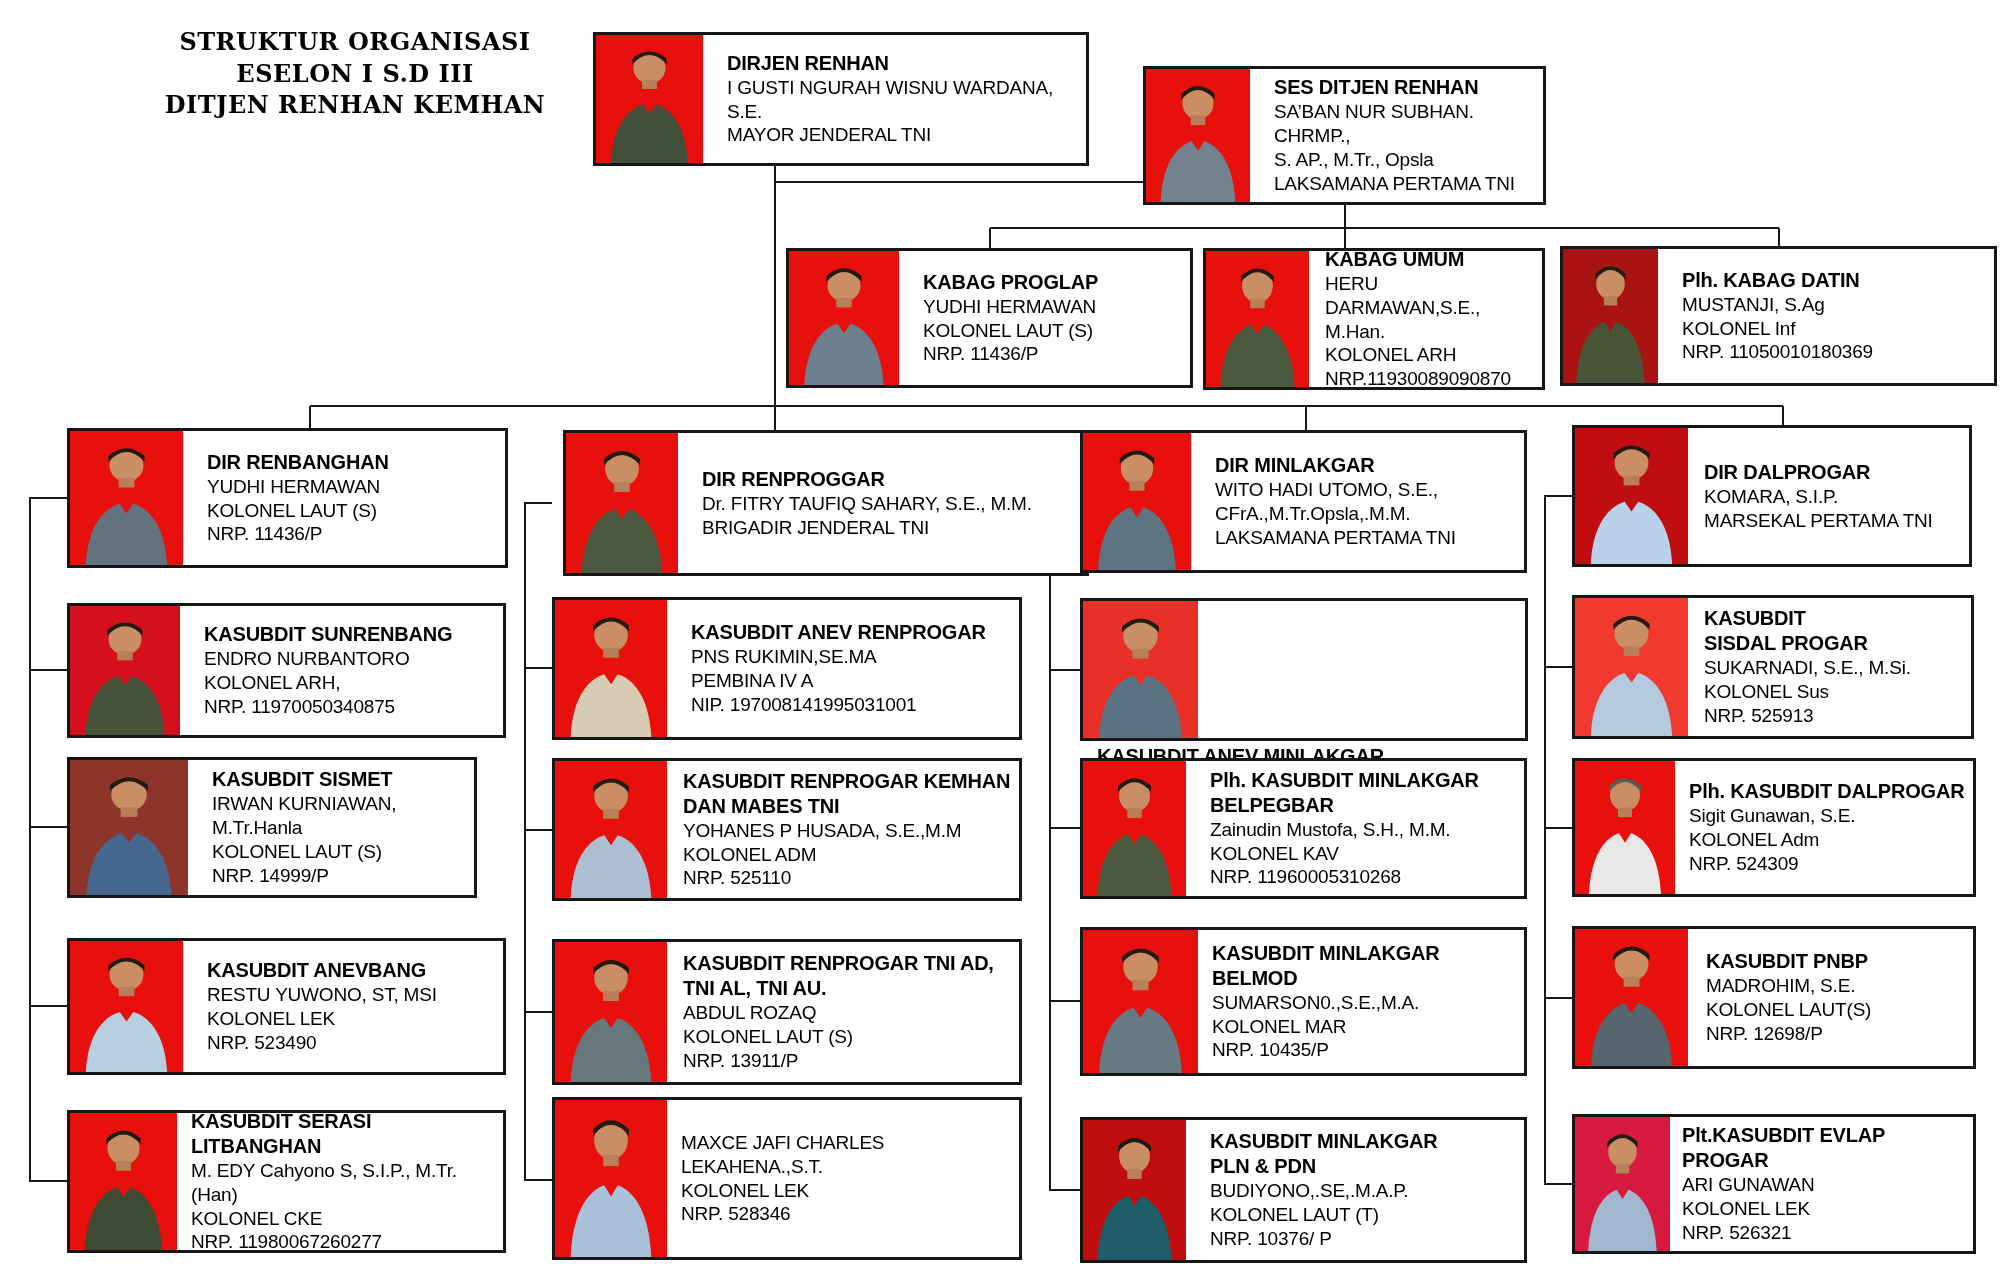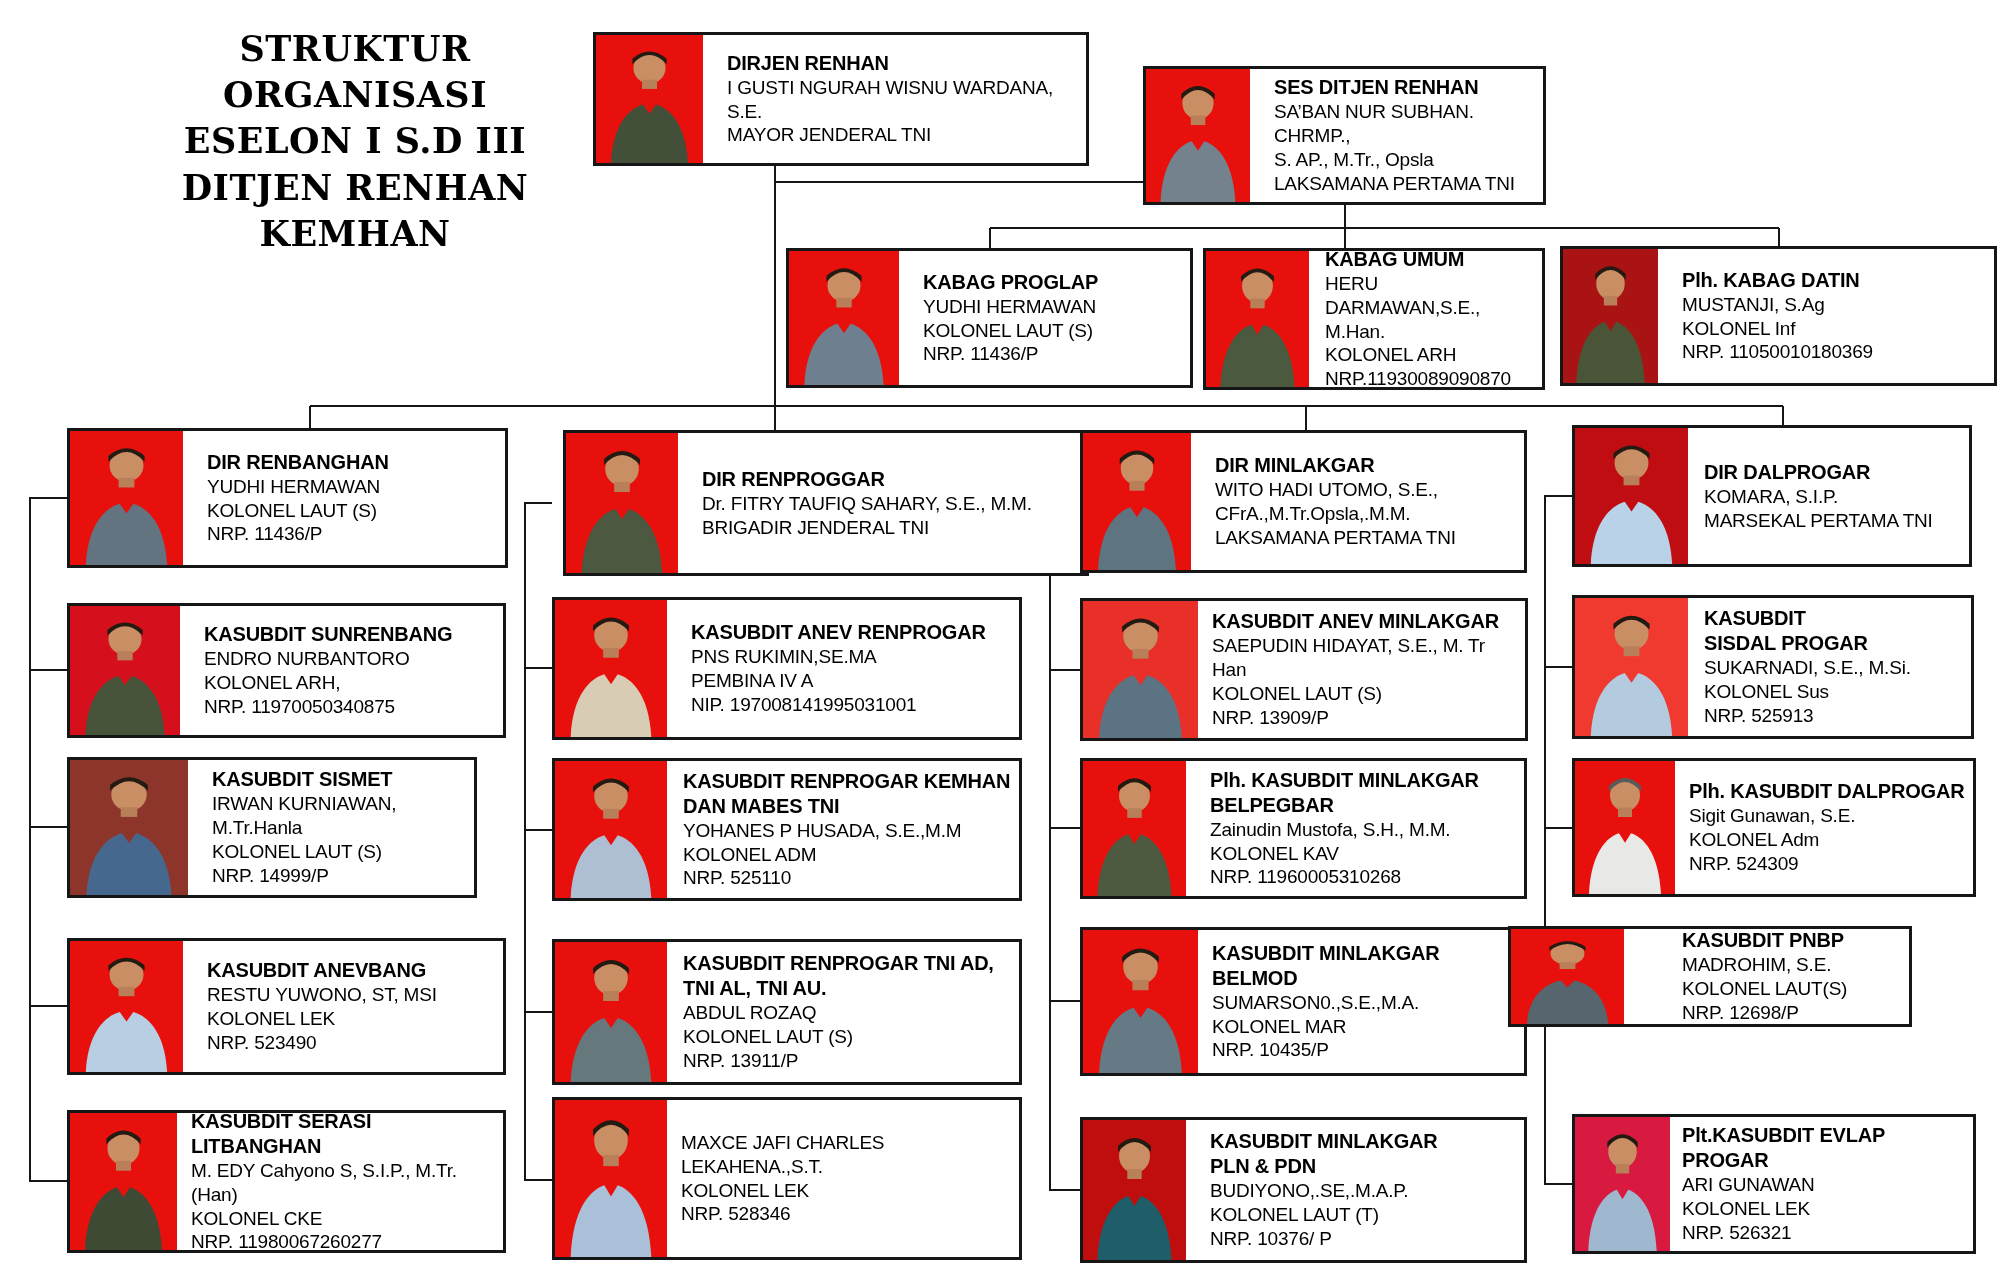--- a/index.html
+++ b/index.html
@@ -1,19 +1,19 @@
 <!DOCTYPE html>
 <html><head>
 <meta charset="utf-8">
 <style>
   html,body{margin:0;padding:0;background:#ffffff;}
   .canvas{position:relative;width:2000px;height:1286px;background:#ffffff;overflow:hidden;
           font-family:"Liberation Sans",sans-serif;color:#000;}
   .page-title{position:absolute;left:120px;top:26px;width:470px;text-align:center;
-          font-family:"DejaVu Serif",serif;font-weight:bold;font-size:35px;line-height:1.32;
+          font-family:"DejaVu Serif",serif;font-weight:bold;font-size:24px;line-height:1.32;
           letter-spacing:.5px;color:#000;}
   .node{position:absolute;background:#ffffff;border:3px solid #161616;box-sizing:border-box;
         display:flex;flex-direction:row;}
   .ph{flex:0 0 auto;height:100%;display:block;}
   .info{flex:1 1 auto;display:flex;flex-direction:column;justify-content:center;
         padding:6px 6px 6px 24px;box-sizing:border-box;}
   .t{font-weight:bold;font-size:20px;line-height:1.25;letter-spacing:-0.2px;white-space:pre-line;}
   .l{font-size:19px;line-height:1.26;letter-spacing:-0.2px;}
   .hl,.vl{position:absolute;background:#161616;}
   .hl{height:2px;}
@@ -335,21 +335,21 @@
       </svg>
     <div class="info">
         <div class="t">DIR MINLAKGAR</div>
         <div class="l">WITO HADI UTOMO, S.E.,</div>
         <div class="l">CFrA.,M.Tr.Opsla,.M.M.</div>
         <div class="l">LAKSAMANA PERTAMA TNI</div>
         <div class="l"></div>
       </div>
   </div>
 
-  <div class="node" style="left: 1080px; top: 598px; width: 448px; height: 143px; --pbg: #e83028; --puni: #5c7383;">
+  <div class="node" style="left: 1080px; top: 598px; width: 448px; height: 143px; flex-direction: column; --pbg: #e83028; --puni: #5c7383;">
     <svg class="ph" style="width:115px" viewBox="0 0 100 140" preserveAspectRatio="none">
         <rect width="100" height="140" style="fill:var(--pbg)"></rect>
         <ellipse cx="50" cy="36" rx="15" ry="17" fill="#c98e63"></ellipse>
         <path d="M34,32 q16,-20 32,0 v-6 q-16,-16 -32,0 z" fill="#231a12"></path>
         <rect x="43" y="49" width="14" height="10" fill="#b87f58"></rect>
         <path d="M14,140 C16,96 32,80 44,76 L50,86 L56,76 C68,80 84,96 86,140 Z" style="fill:var(--puni)"></path>
       </svg>
     <div class="info" style="padding-left:14px">
         <div class="t">KASUBDIT ANEV MINLAKGAR</div>
         <div class="l">SAEPUDIN HIDAYAT, S.E., M. Tr Han</div>
@@ -457,21 +457,21 @@
       </svg>
     <div class="info" style="padding-left:14px">
         <div class="t">Plh. KASUBDIT DALPROGAR</div>
         <div class="l">Sigit Gunawan, S.E.</div>
         <div class="l">KOLONEL Adm</div>
         <div class="l">NRP. 524309</div>
         <div class="l"></div>
       </div>
   </div>
 
-  <div class="node" style="left: 1508px; top: 926px; width: 404px; height: 101px; gap: 40px; --pbg: #e8100c; --puni: #56656e;">
+  <div class="node" style="left: 1572px; top: 926px; width: 404px; height: 143px; --pbg: #e8100c; --puni: #56656e;">
     <svg class="ph" style="width:113px" viewBox="0 0 100 140" preserveAspectRatio="none">
         <rect width="100" height="140" style="fill:var(--pbg)"></rect>
         <ellipse cx="50" cy="36" rx="15" ry="17" fill="#c98e63"></ellipse>
         <path d="M34,32 q16,-20 32,0 v-6 q-16,-16 -32,0 z" fill="#231a12"></path>
         <rect x="43" y="49" width="14" height="10" fill="#b87f58"></rect>
         <path d="M14,140 C16,96 32,80 44,76 L50,86 L56,76 C68,80 84,96 86,140 Z" style="fill:var(--puni)"></path>
       </svg>
     <div class="info" style="padding-left:18px">
         <div class="t">KASUBDIT PNBP</div>
         <div class="l">MADROHIM, S.E.</div>

